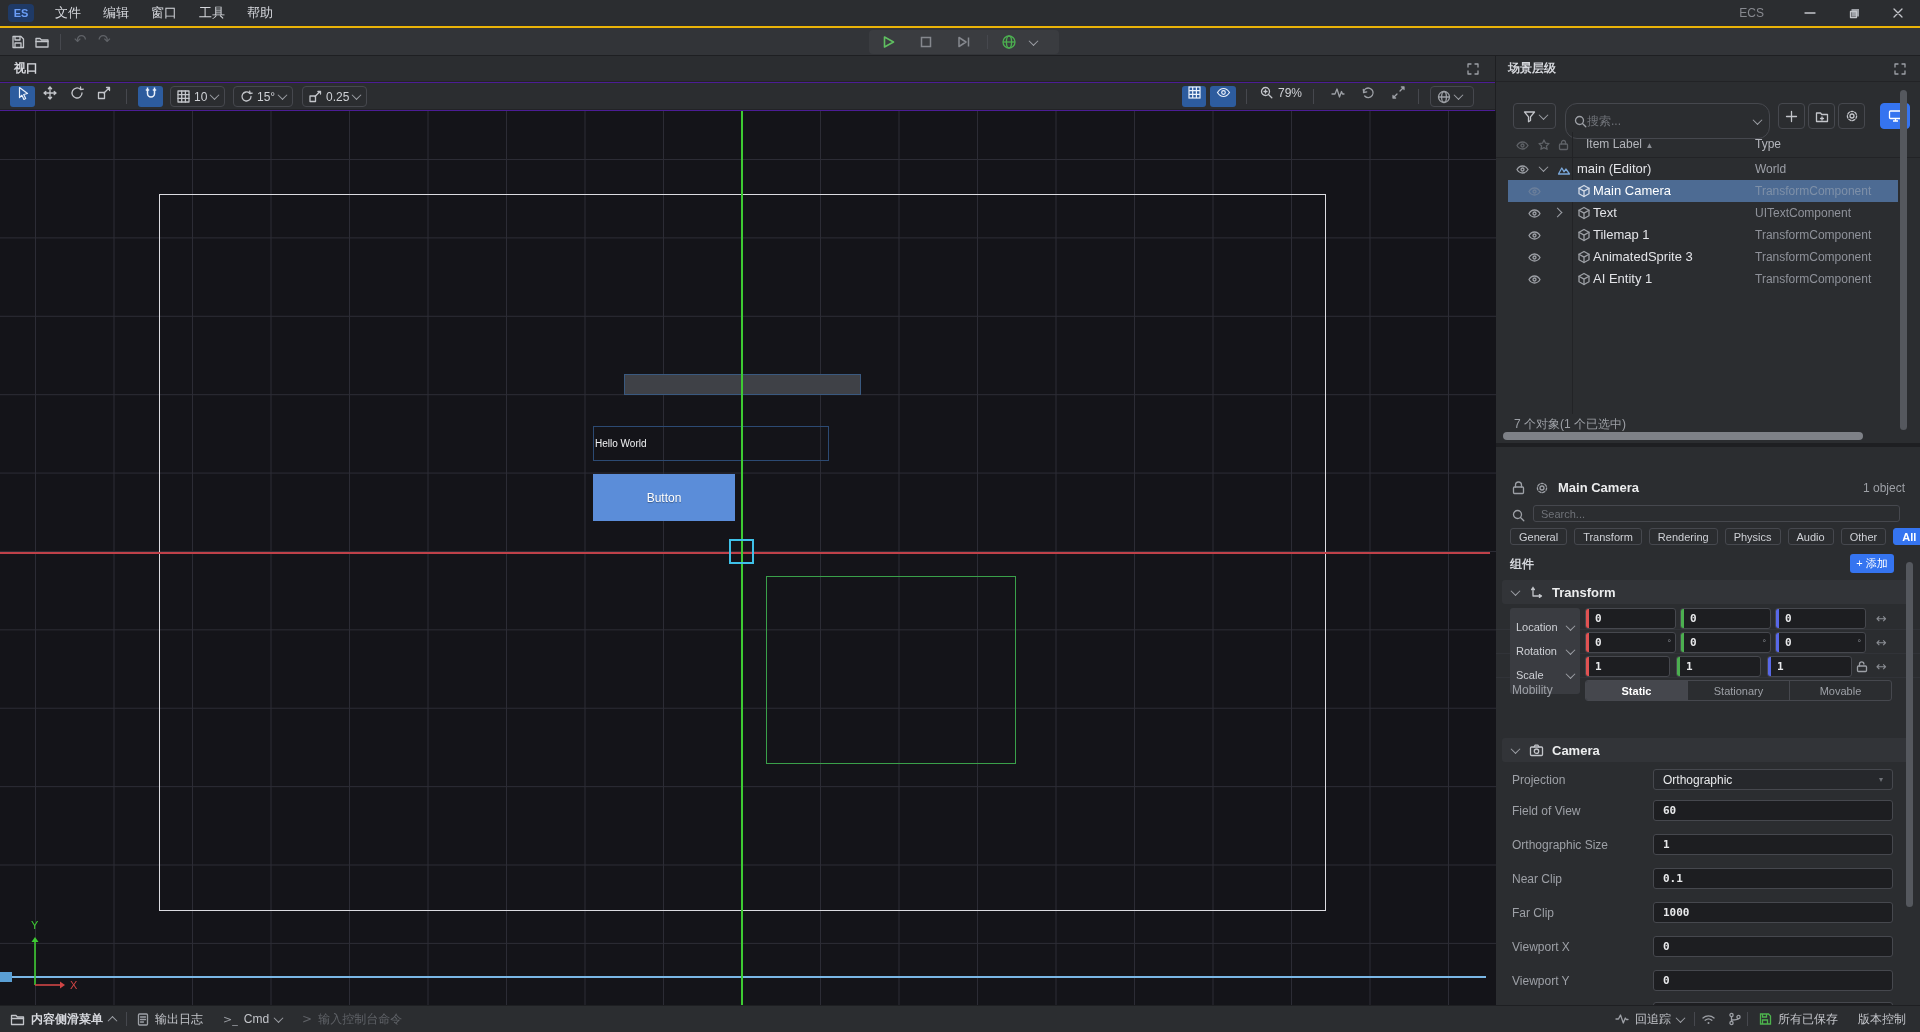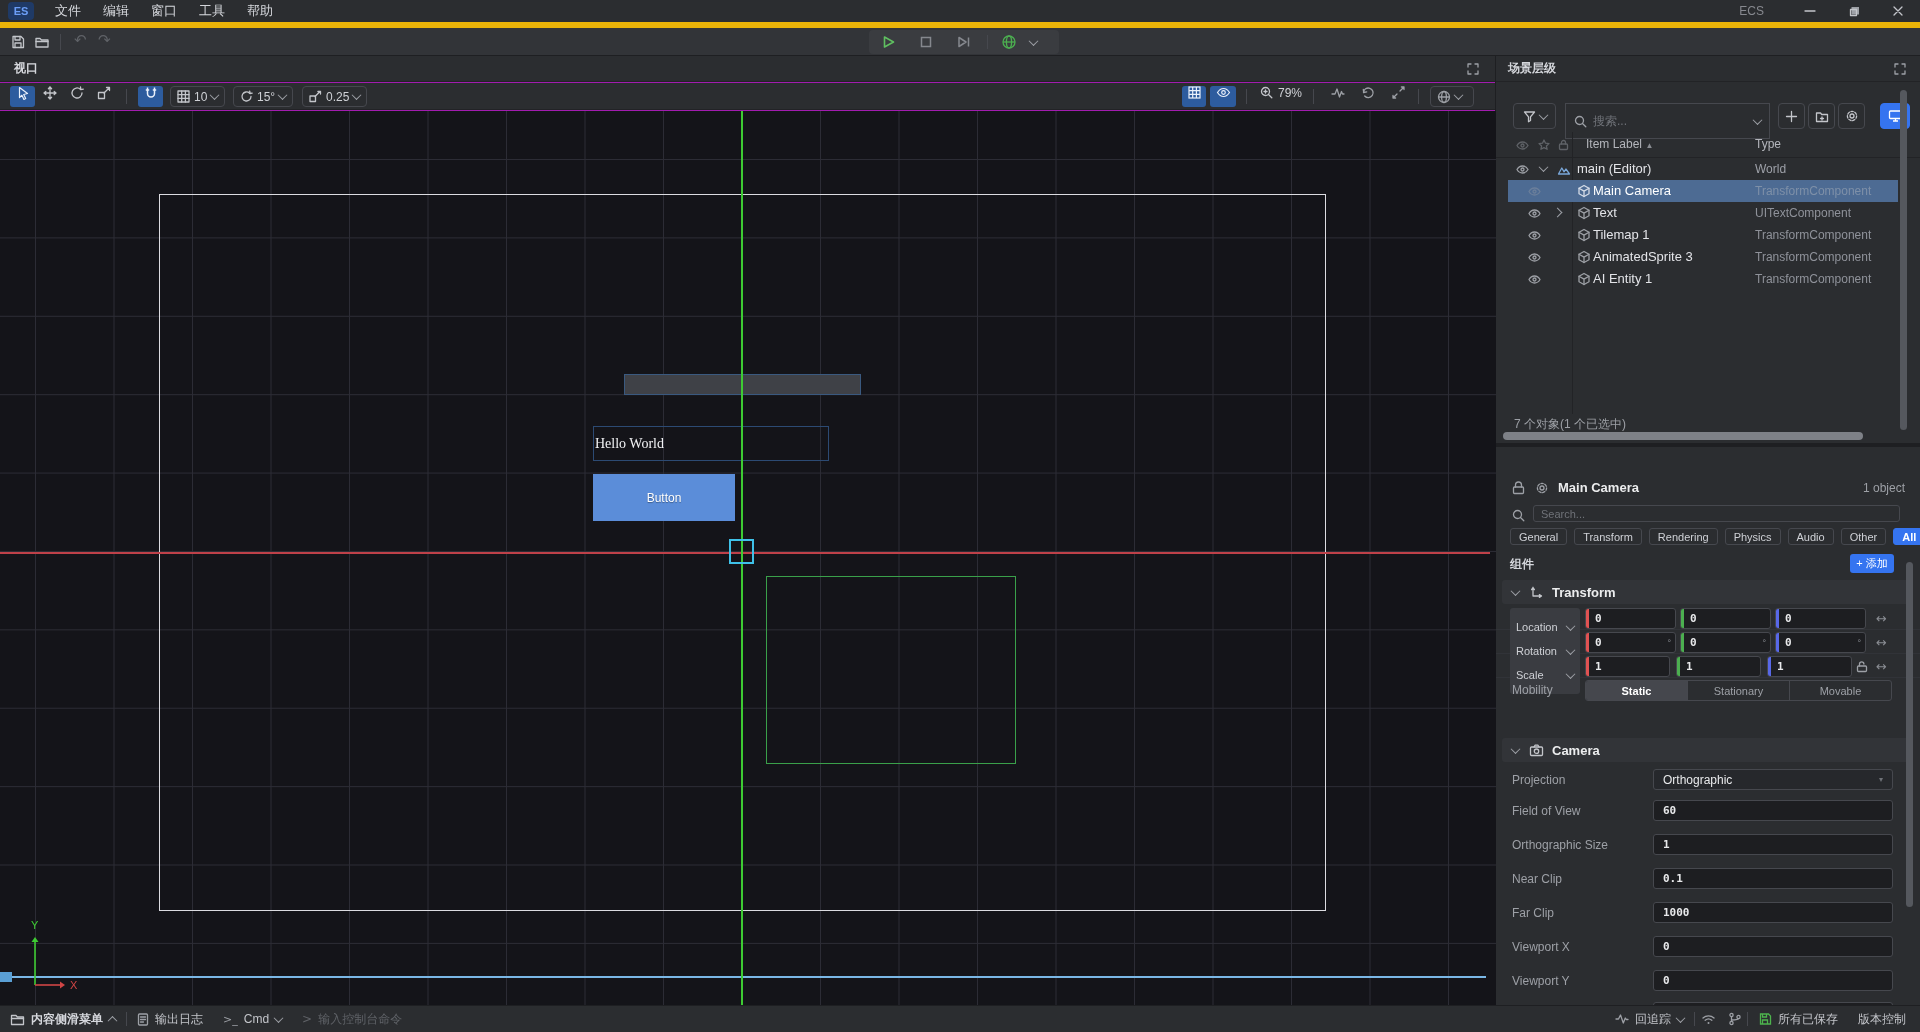--- a/index.html
+++ b/index.html
@@ -4,76 +4,76 @@
 <style>
   *{margin:0;padding:0;box-sizing:border-box;font-family:"Liberation Sans","DejaVu Sans",sans-serif;}
   html,body{width:1920px;height:1032px;overflow:hidden;background:#1e1f22;}
   #app{position:relative;width:1920px;height:1032px;color:#d5d7dc;font-size:12px;}
   svg{display:block;}
   .ico{stroke:#c3c5ca;fill:none;stroke-width:1.3;stroke-linecap:round;stroke-linejoin:round;}
   .ico-dim{stroke:#9da0a6;}
   .ico-fade{stroke:#5f6267;}
 
   
-  .titlebar{position:absolute;left:0;top:0;width:1920px;height:28px;background:#2b2d30;border-bottom:6px solid #eab308;display:flex;align-items:center;}
+  .titlebar{position:absolute;left:0;top:0;width:1920px;height:28px;background:#2b2d30;border-bottom:2px solid #eab308;display:flex;align-items:center;}
   .logo{margin-left:8px;width:26px;height:18px;border-radius:4px;background:#1f3a66;color:#6b9ef7;font-weight:bold;font-size:11px;display:flex;align-items:center;justify-content:center;}
   .menus{display:flex;margin-left:10px;}
   .menu-item{padding:0 11px;height:28px;display:flex;align-items:center;font-size:13px;color:#d5d7dc;cursor:default;}
   .tb-right{margin-left:auto;display:flex;align-items:center;}
   .ecs-label{color:#87898f;font-size:12px;margin-right:24px;}
   .winbtn{width:44px;height:28px;display:flex;align-items:center;justify-content:center;}
 
   
   .toolbar{position:absolute;left:0;top:28px;width:1920px;height:28px;background:#323438;border-bottom:1px solid #1e1f22;}
   .tb-ic{position:absolute;top:6px;width:16px;height:16px;}
   .vsep{position:absolute;width:1px;background:#46484e;}
   .playbox{position:absolute;left:869px;top:2px;width:190px;height:24px;background:#3a3c40;border-radius:4px;display:flex;align-items:center;}
   .pb-item{width:38px;display:flex;align-items:center;justify-content:center;}
 
   
-  .viewport{position:absolute;left:0;top:56px;width:1496px;height:949px;background:#a21caf;border-right:1px solid #1e1f22;}
+  .viewport{position:absolute;left:0;top:56px;width:1496px;height:949px;background:#4c1d95;border-right:1px solid #1e1f22;}
   .vp-title{position:absolute;left:0;top:0;width:100%;height:26px;background:#2b2d30;border-bottom:1px solid #222326;display:flex;align-items:center;}
   .panel-title{margin-left:14px;font-size:12px;font-weight:bold;color:#d5d7dc;}
   .expand-ic{position:absolute;right:16px;top:7px;}
   .vp-tools{position:absolute;left:0;top:27px;width:100%;height:27px;background:#2b2d30;border-bottom:1px solid #222326;}
   .ibtn{position:absolute;top:3px;height:21px;border-radius:3px;display:flex;align-items:flex-start;justify-content:center;}
   .ibtn.active{background:#2d5c9e;}
   .dd{position:absolute;top:3px;height:21px;border:1px solid #46484e;border-radius:4px;display:flex;align-items:center;gap:4px;padding:0 6px;color:#cfd1d6;font-size:12px;}
   .chev{width:7px;height:7px;border-right:1.4px solid #9da0a6;border-bottom:1.4px solid #9da0a6;transform:rotate(45deg) translate(-1px,-1px);}
   .chev-up{transform:rotate(-135deg) translate(-1px,-1px);}
   .chev-r{transform:rotate(-45deg);}
 
   
   .canvas{position:absolute;left:0;top:55px;width:1496px;height:894px;overflow:hidden;
     background-color:#141419;
     background-image:linear-gradient(90deg,#2c2c35 1px,transparent 1px),linear-gradient(180deg,#2c2c35 1px,transparent 1px);
     background-size:78.5px 78.4px;background-position:35px 48px;}
   .world-rect{position:absolute;left:159px;top:83px;width:1167px;height:717px;border:1.5px solid #dcdce1;z-index:2;}
   .gray-bar{position:absolute;left:624px;top:263px;width:237px;height:21px;background:#3f4147;border:1px solid #3a597f;z-index:3;}
   .hello-box{position:absolute;left:593px;top:315px;width:236px;height:35px;border:1px solid #2c4a73;z-index:3;display:flex;align-items:center;}
-  .hello-text{color:#f2f3f5;font-size:14px;padding-left:1px;font-family:Liberation Serif, serif;}
+  .hello-text{color:#f2f3f5;font-size:10px;padding-left:1px;}
   .ui-button{position:absolute;left:593px;top:363px;width:142px;height:47px;background:#5b8dd9;z-index:3;display:flex;align-items:center;justify-content:center;}
   .ui-button span{color:#fff;font-size:12px;text-shadow:0 1px 1px rgba(0,0,0,.35);}
   .sel-gizmo{position:absolute;left:729px;top:428px;width:25px;height:25px;border:2px solid #3fc1e8;z-index:6;}
   .green-rect{position:absolute;left:766px;top:465px;width:250px;height:188px;border:1.5px solid #3aa04a;z-index:3;}
   .vline-green{position:absolute;left:741px;top:0;width:2px;height:894px;background:#3ecb33;z-index:5;}
   .hline-red{position:absolute;left:0;top:441px;width:1490px;height:2px;background:#bf4149;z-index:4;}
   .hline-blue{position:absolute;left:0;top:865px;width:1486px;height:2px;background:#7ab7e6;z-index:4;}
   .blue-marker{position:absolute;left:0;top:861px;width:12px;height:10px;background:#5a9fd4;z-index:4;}
   .axis-gizmo{position:absolute;left:20px;top:800px;z-index:7;}
 
   
   .rightcol{position:absolute;left:1496px;top:56px;width:424px;height:949px;background:#2b2d30;}
   .hier{position:absolute;left:0;top:0;width:424px;height:387px;}
   .hr-div{position:absolute;left:0;top:387px;width:424px;height:4px;background:#1e1f22;}
   .insp{position:absolute;left:0;top:391px;width:424px;height:558px;overflow:hidden;}
 
   .h-toolbar{position:absolute;left:0;top:27px;width:100%;height:49px;}
   .hbtn{position:absolute;top:20px;height:26px;border:1px solid #46484e;border-radius:4px;display:flex;align-items:center;justify-content:center;gap:4px;}
-  .search-box{position:absolute;display:flex;align-items:center;gap:6px;border:1px solid #46484e;border-radius:0;padding:17px 8px;}
+  .search-box{position:absolute;display:flex;align-items:center;border:1px solid #46484e;border-radius:12px;padding:17px 8px;}
   .search-box input{flex:1;background:transparent;border:none;outline:none;color:#d5d7dc;font-size:12px;min-width:0;}
   .search-box input::placeholder{color:#6f7278;}
   .h-header{position:absolute;left:0;top:76px;width:100%;height:26px;border-bottom:1px solid #222326;font-size:12px;color:#b4b6bc;}
   .col-div{position:absolute;left:76px;top:76px;width:1px;height:282px;background:#222326;}
   .h-row{position:absolute;left:0;width:100%;height:22px;font-size:13px;display:block;}
   .h-row .lbl{position:absolute;top:3px;color:#e3e4e8;}
   .h-row .typ{position:absolute;left:259px;top:4px;font-size:12px;color:#8f929a;}
   .h-row.sel{background:#4d6b93;left:12px;width:390px;}
   .h-row.sel .typ{color:#7e90a8;}
   .h-status{position:absolute;left:18px;top:360px;color:#9da0a6;font-size:12px;}

